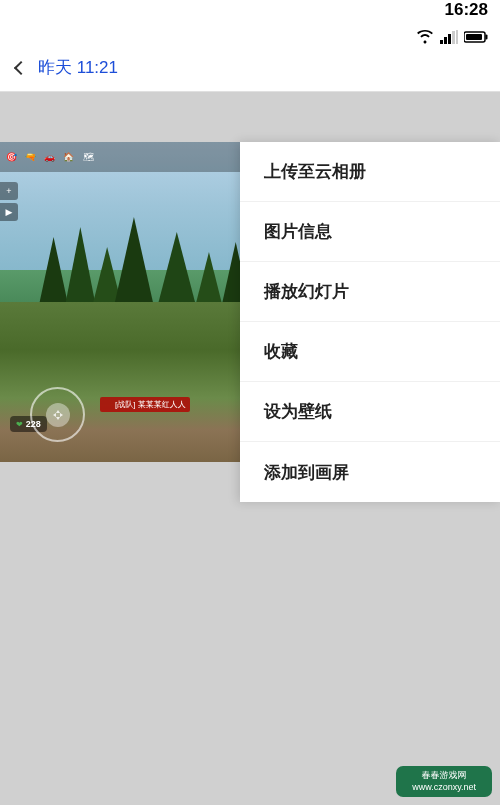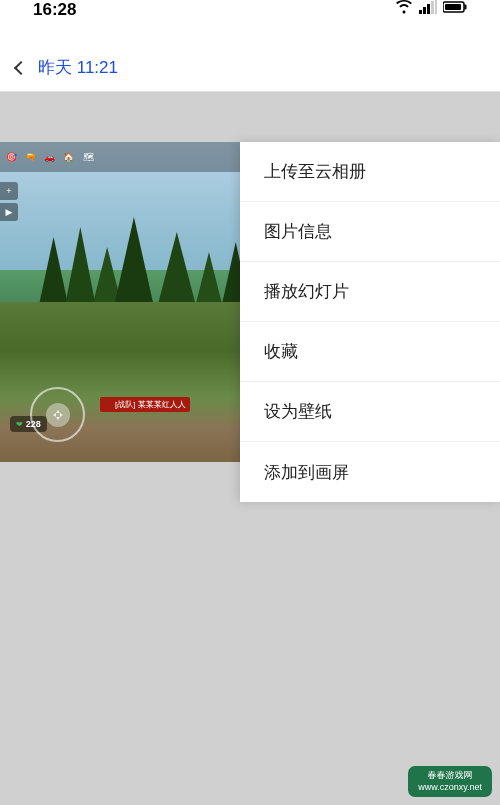--- a/index.html
+++ b/index.html
@@ -16,25 +16,26 @@
       overflow: hidden;
       position: relative;
     }
 
     
     .status-bar {
       width: 100%;
       height: 44px;
       background: #fff;
       display: flex;
-      align-items: flex-start;
+      align-items: flex-end;
       justify-content: space-between;
-      padding: 0 33px;
+      padding: 0 12px;
       position: relative;
       z-index: 10;
+      flex-direction: column;
     }
 
     .status-time {
       font-size: 17px;
       font-weight: 600;
       color: #000;
     }
 
     .status-icons {
       display: flex;
@@ -204,35 +205,36 @@
     .menu-item {
       height: 60px;
       display: flex;
       align-items: center;
       padding: 0 24px;
       border-bottom: 1px solid #f0f0f0;
       cursor: pointer;
       font-size: 17px;
       color: #222;
       background: #fff;
+      font-weight: bold;
     }
 
     .menu-item:last-child {
       border-bottom: none;
     }
 
     
     .watermark {
       position: absolute;
       bottom: 8px;
       right: 8px;
       background: rgba(0,100,50,0.85);
       color: #fff;
       font-size: 9px;
-      padding: 3px 10px;
+      padding: 3px 16px;
       border-radius: 7px;
       line-height: 1.4;
       text-align: center;
     }
 
     
     svg {
       display: inline-block;
     }
   </style>

